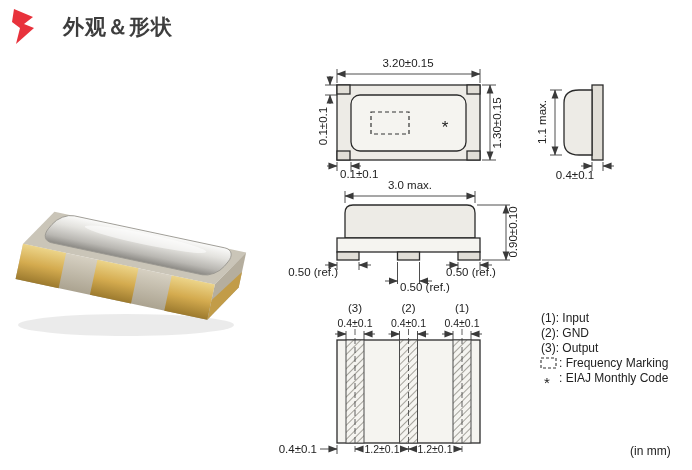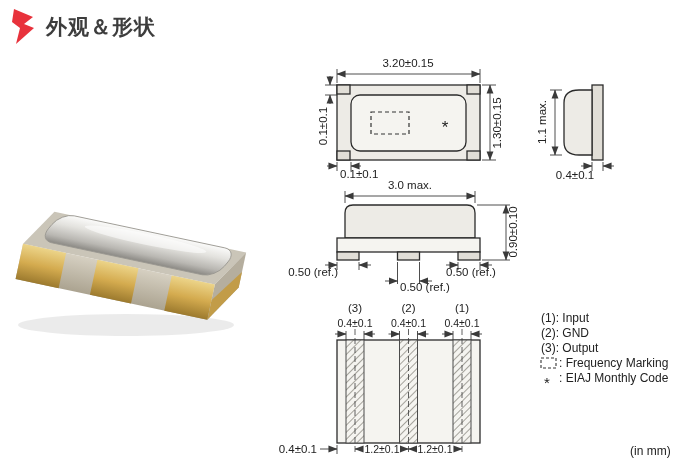--- a/index.html
+++ b/index.html
@@ -1,20 +1,20 @@
 <!DOCTYPE html>
 <html><head>
 <meta charset="utf-8">
 <style>
   html,body { margin:0; padding:0; background:#ffffff; }
   .page {
     position:relative; width:692px; height:470px; background:#ffffff;
     font-family:"Liberation Sans", sans-serif; overflow:hidden;
   }
-  .header { position:absolute; left:10px; top:8px; display:flex; align-items:center; gap:10px; }
+  .header { position:absolute; left:10px; top:8px; display:flex; align-items:center; gap:27px; }
   .header h1 { margin:0; font-size:21px; font-weight:700; color:#3d3d3d; letter-spacing:1px; }
   svg text { font-family:"Liberation Sans", sans-serif; font-size:11.5px; fill:#222; }
   svg text.small { font-size:10.5px; }
   svg text.legend { font-size:12px; }
   svg text.star { font-size:15px; }
   svg text.mark { font-size:17px; }
   .dl   { stroke:#3a3a3a; stroke-width:0.9; fill:none; }
   .part { stroke:#2b2b2b; stroke-width:1.3; }
   .cl   { stroke:#3a3a3a; stroke-width:0.8; stroke-dasharray:6 3; fill:none; }
 </style>

